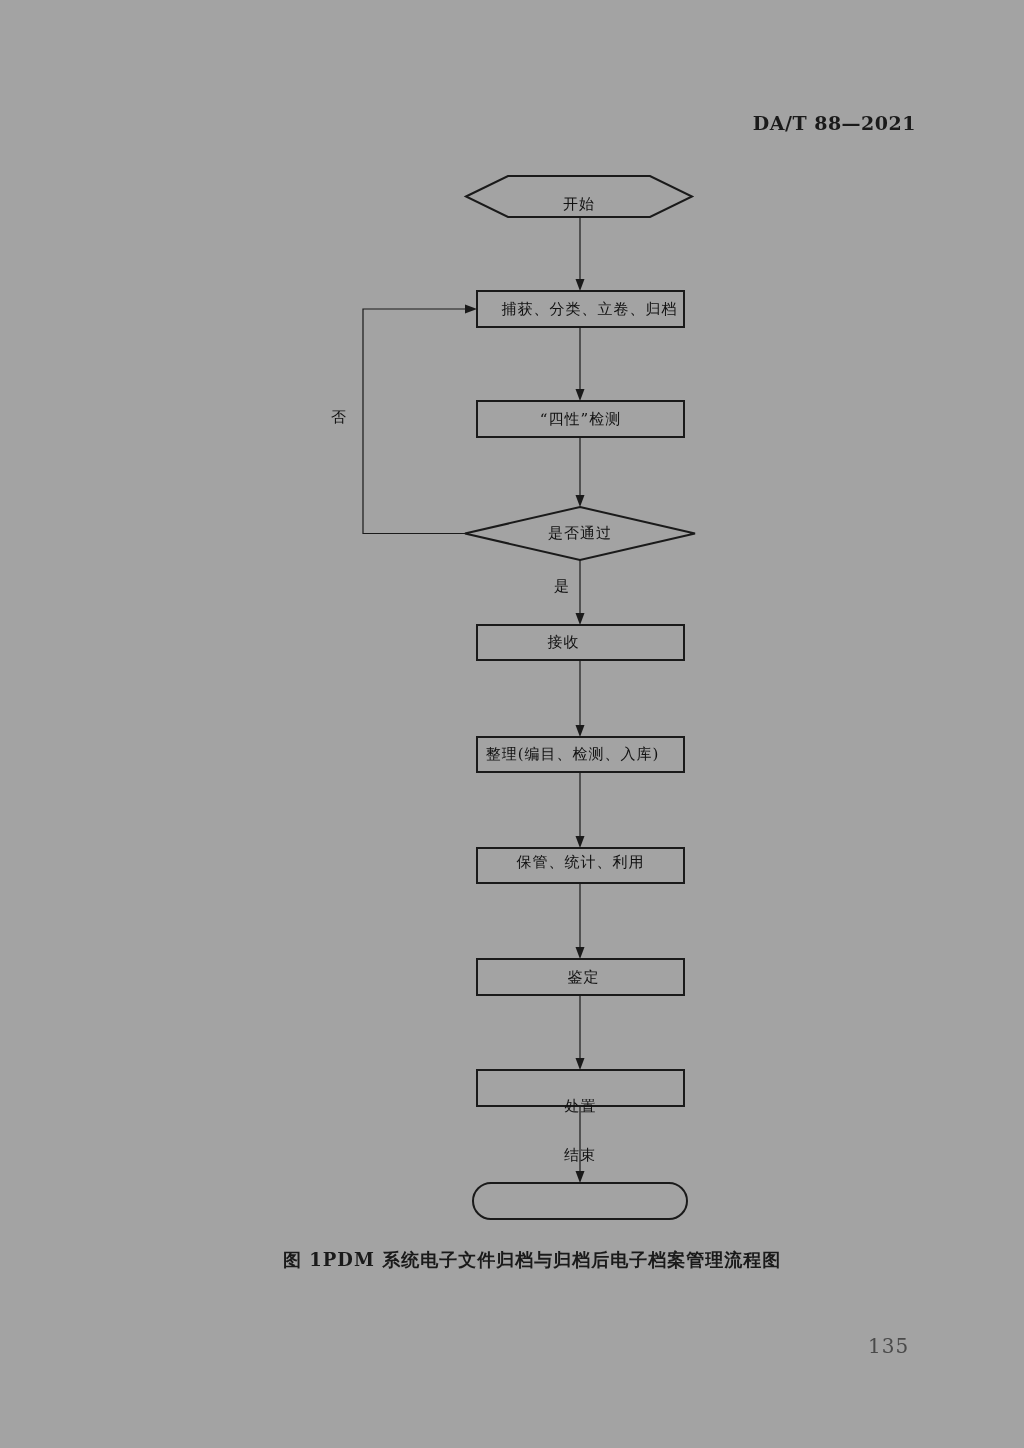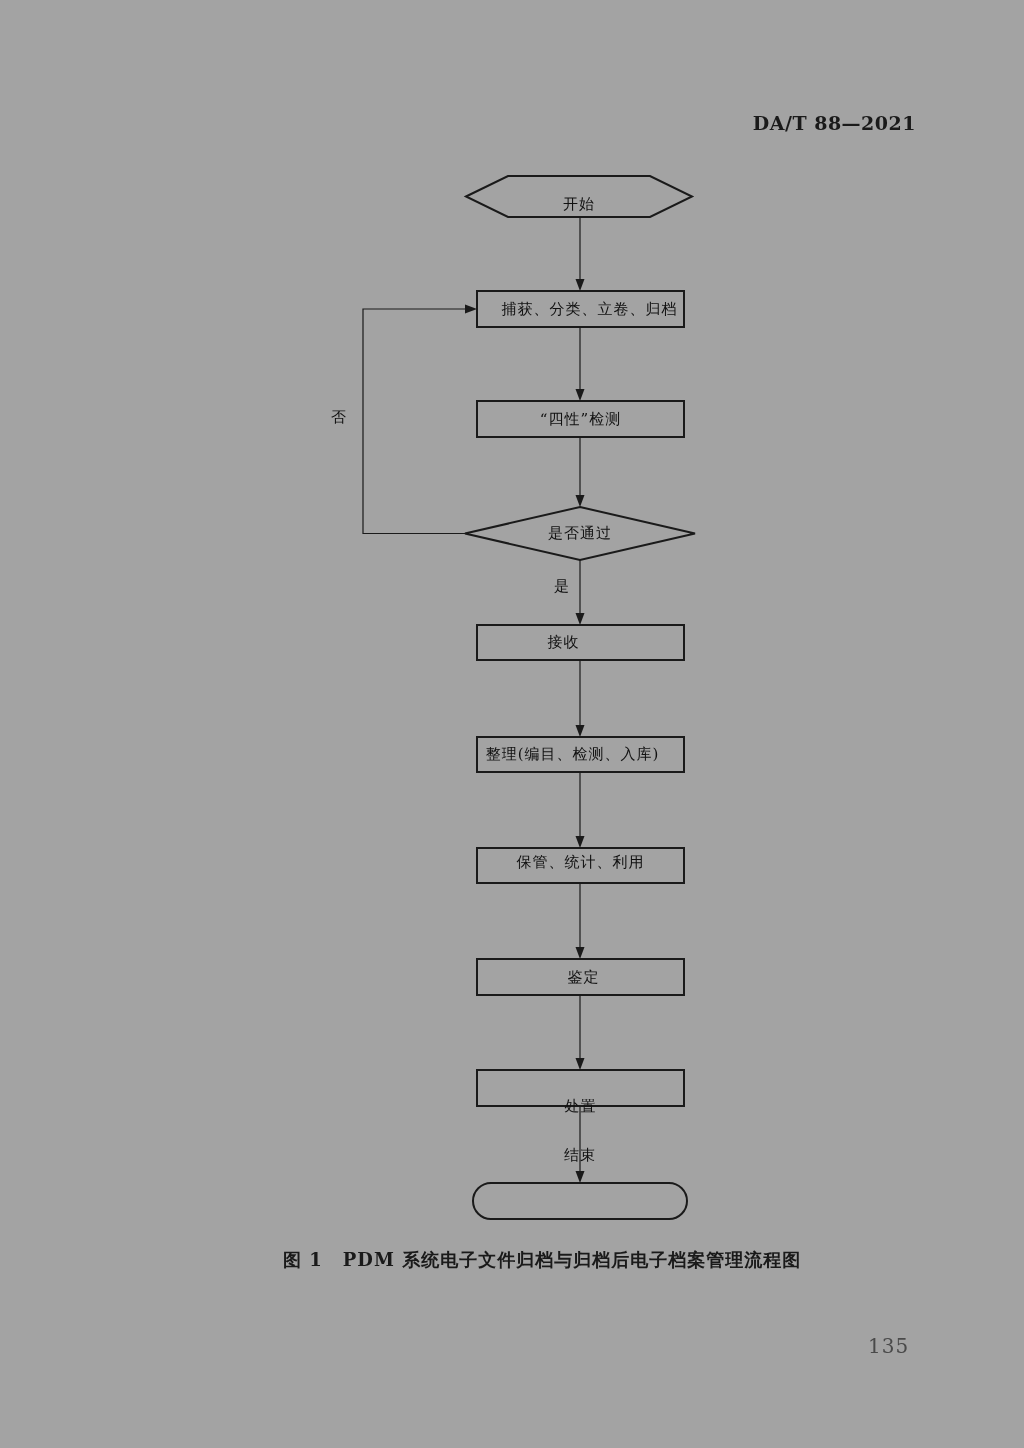--- a/index.html
+++ b/index.html
@@ -52,21 +52,21 @@
   .pos-yes { left: 554px; top: 577px; }
   .caption {
     position: absolute;
     left: 283px;
     top: 1248px;
     font-size: 18px;
     font-weight: bold;
     letter-spacing: 1px;
     white-space: nowrap;
   }
-  .caption .fig-num { margin-right: 20px; }
+  .caption .fig-num { }
   .page-number {
     position: absolute;
     left: 868px;
     top: 1334px;
     font-size: 20px;
     color: #4a4a4a;
     letter-spacing: 1px;
   }
 </style>
 </head>

